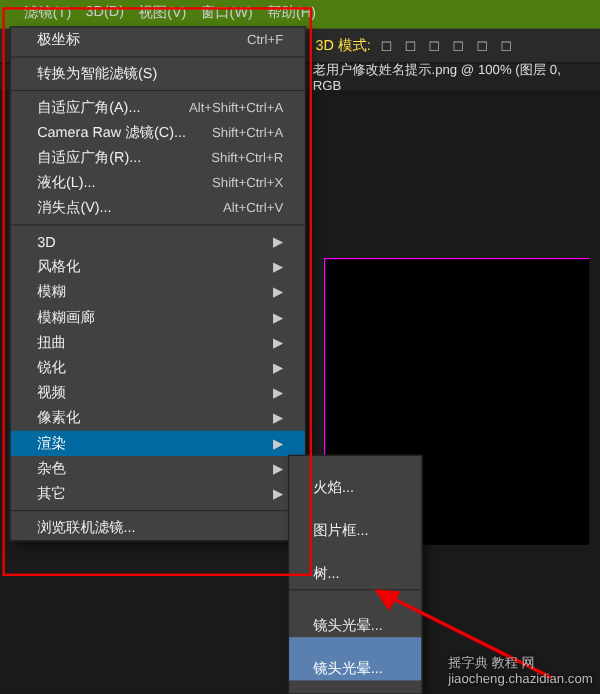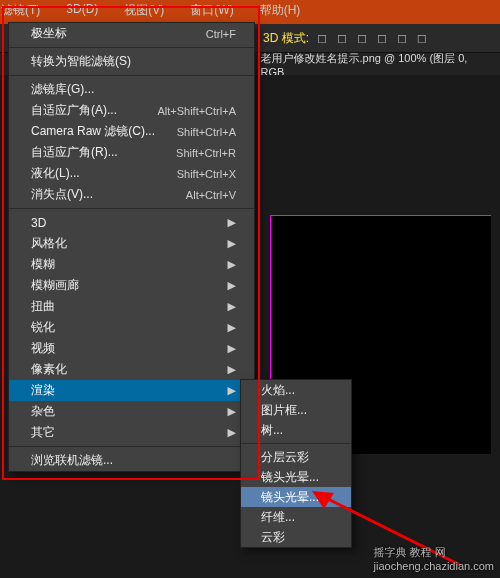--- a/index.html
+++ b/index.html
@@ -1,35 +1,35 @@
 <!DOCTYPE html>
 <html><head>
 <meta charset="utf-8">
 <style>
   body{margin:0;background:#1a1a1a;font-family:"Microsoft YaHei",Arial,sans-serif;font-size:12px;color:#ddd;width:500px;height:578px;overflow:hidden;position:relative}
-  .menubar{display:flex;background:#c2410c;height:20px;padding:2px 1px;gap:26px}
+  .menubar{display:flex;background:#4d7c0f;height:20px;padding:2px 20px;gap:12px}
   .menubar span{color:#ccc}
   .toolbar{height:28px;background:#2a2a2a;border-bottom:1px solid #111;display:flex;align-items:center}
   .toolbar .spacer{width:255px}
   .tool-label{color:#fde047;margin:0 8px}
   .icons{display:flex;gap:10px;color:#aaa}
   .tabbar{height:22px;background:#222;display:flex;align-items:center}
   .tabbar .spacer{width:255px}
   .tab{color:#ddd;font-size:11px;padding:0 8px}
   .canvas-wrap{position:relative;height:508px;background:#1a1a1a}
   .canvas{position:absolute;left:270px;top:140px;width:220px;height:238px;border:1px solid magenta;border-right:0;border-bottom:0;background:#000}
   .red-box{position:absolute;left:2px;top:6px;width:254px;height:470px;border:2px solid #e00;pointer-events:none;z-index:40}
   .menu{position:absolute;left:8px;top:22px;width:245px;background:#414141;border:1px solid #222;box-shadow:4px 4px 8px rgba(0,0,0,.5);z-index:30}
   .menu .row{display:flex;align-items:center;height:21px;padding:0 18px 0 22px;color:#eee;cursor:default}
   .menu .row.hover{background:#0369a1;color:#fff}
   .menu .sep{height:0;border-top:1px solid #2a2a2a;margin:3px 0}
   .shortcut{margin-left:auto;color:#ccc;font-size:11px}
   .arrow{color:#ccc}
   .submenu{position:absolute;left:240px;top:379px;width:110px;background:#414141;border:1px solid #222;box-shadow:4px 4px 8px rgba(0,0,0,.5);z-index:35}
-  .submenu .row{height:20px;padding:0 12px 0 20px;display:flex;align-items:center;color:#eee}
+  .submenu .row{height:20px;padding:16px 12px 0 20px;display:flex;align-items:center;color:#eee}
   .submenu .row.hover{background:#5a80b0;color:#fff}
   .submenu .sep{height:0;border-top:1px solid #2a2a2a;margin:3px 0}
   .pointer{position:absolute;z-index:50;pointer-events:none}
   .watermark{position:absolute;right:6px;bottom:6px;text-align:left;font-size:11px;color:#bbb;text-shadow:0 0 3px #000;z-index:60;pointer-events:none}
 </style>
 </head>
 <body>
 
 <div class="menubar" id="menubar">
     <span>滤镜(T)</span>
@@ -64,23 +64,20 @@
 <div class="menu" id="filter-menu">
     <div class="row">
       <span>极坐标</span>
       <span class="shortcut">Ctrl+F</span>
     </div>
     <div class="sep"></div>
     <div class="row">
       <span>转换为智能滤镜(S)</span>
     </div>
     <div class="sep"></div>
-    <div class="row">
-      <span>滤镜库(G)...</span>
-    </div>
     <div class="row">
       <span>自适应广角(A)...</span>
       <span class="shortcut">Alt+Shift+Ctrl+A</span>
     </div>
     <div class="row">
       <span>Camera Raw 滤镜(C)...</span>
       <span class="shortcut">Shift+Ctrl+A</span>
     </div>
     <div class="row">
       <span>自适应广角(R)...</span>
@@ -150,23 +147,20 @@
       <span>火焰...</span>
     </div>
     <div class="row">
       <span>图片框...</span>
     </div>
     <div class="row">
       <span>树...</span>
     </div>
     <div class="sep"></div>
     <div class="row">
-      <span>分层云彩</span>
-    </div>
-    <div class="row">
       <span>镜头光晕...</span>
     </div>
     <div class="row hover">
       <span>镜头光晕...</span>
     </div>
     <div class="row">
       <span>纤维...</span>
     </div>
     <div class="row">
       <span>云彩</span>

